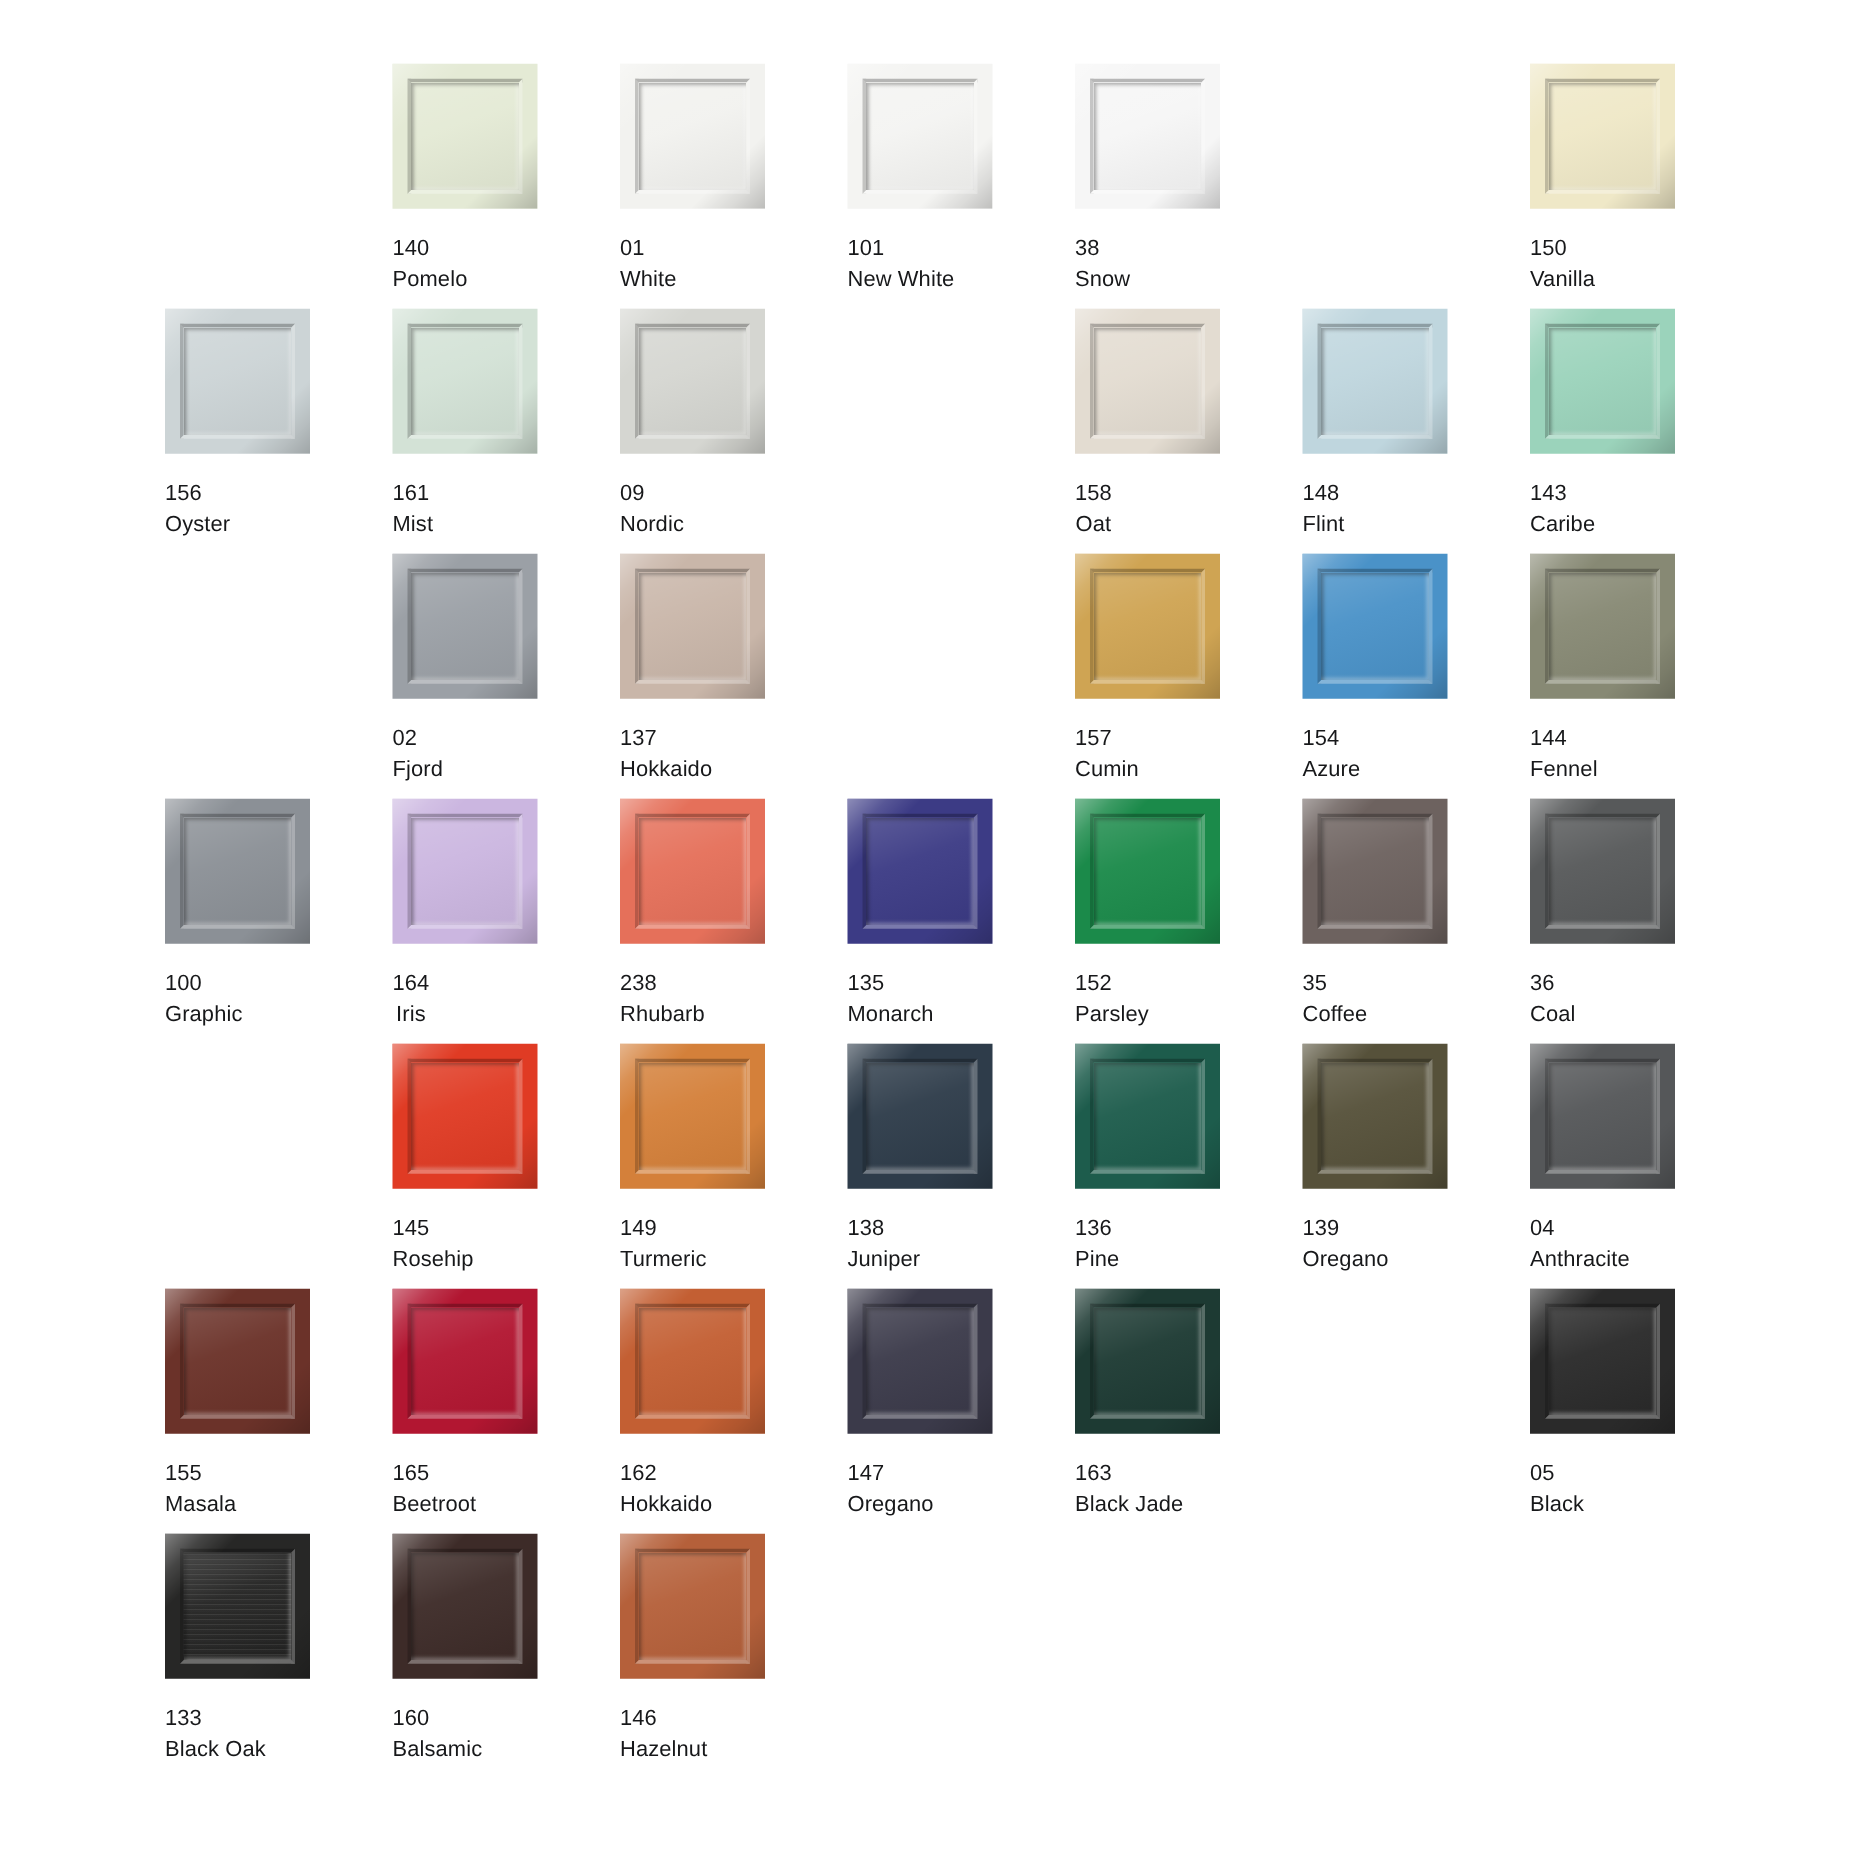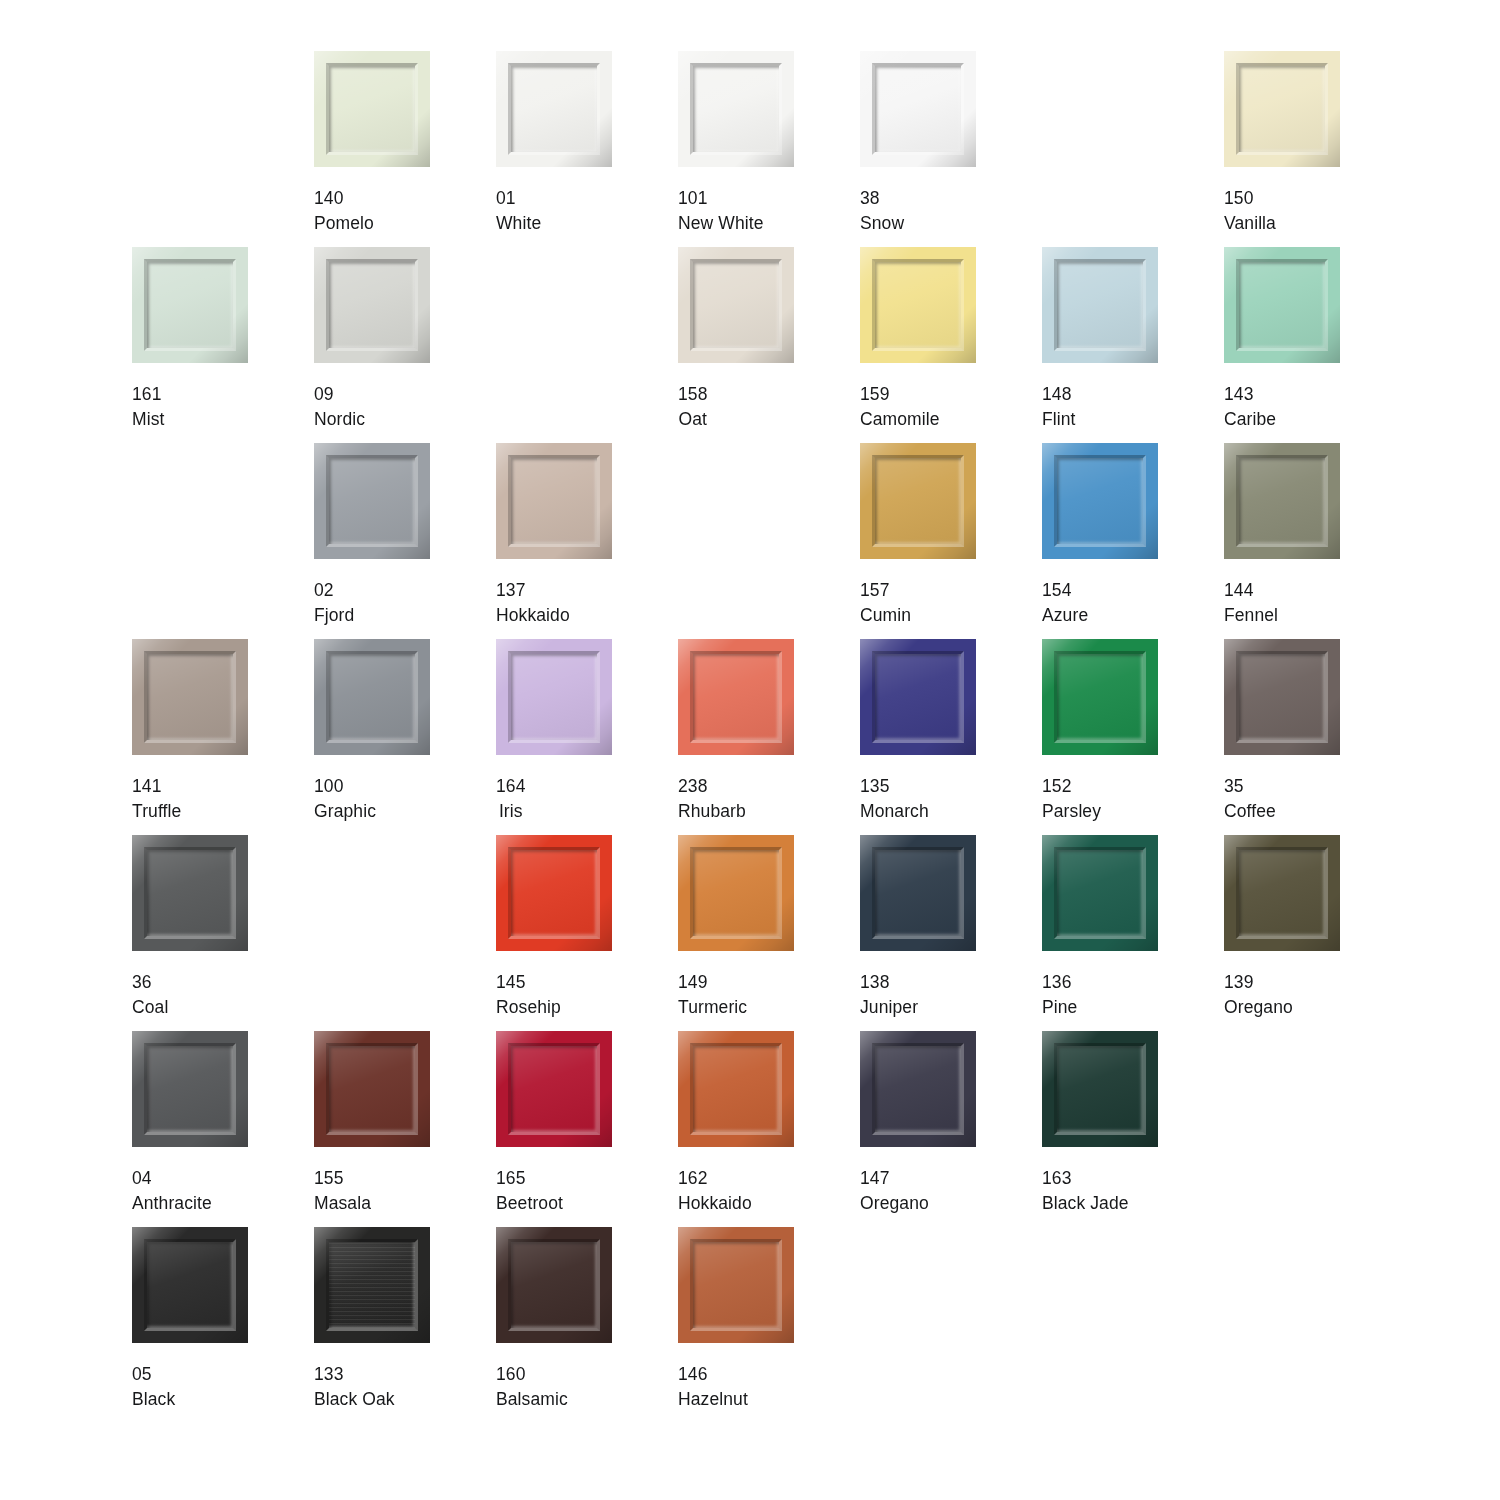--- a/index.html
+++ b/index.html
@@ -159,20 +159,33 @@
           <div class="panel">
             <div class="panel-sheen"></div>
           </div>
         </div>
         <div class="swatch-caption">
           <div class="swatch-code">150</div>
           <div class="swatch-name">Vanilla</div>
         </div>
       </div>
       <div class="swatch-cell">
+        <div class="tile" style="--base: #ccd4d6;">
+          <div class="bevel-outer"></div>
+          <div class="lip"></div>
+          <div class="panel">
+            <div class="panel-sheen"></div>
+          </div>
+        </div>
+        <div class="swatch-caption">
+          <div class="swatch-code">156</div>
+          <div class="swatch-name">Oyster</div>
+        </div>
+      </div>
+      <div class="swatch-cell">
         <div class="tile" style="--base: #d3e2d6;">
           <div class="bevel-outer"></div>
           <div class="lip"></div>
           <div class="panel">
             <div class="panel-sheen"></div>
           </div>
         </div>
         <div class="swatch-caption">
           <div class="swatch-code">161</div>
           <div class="swatch-name">Mist</div>
@@ -199,33 +212,20 @@
           <div class="panel">
             <div class="panel-sheen"></div>
           </div>
         </div>
         <div class="swatch-caption">
           <div class="swatch-code">158</div>
           <div class="swatch-name">Oat</div>
         </div>
       </div>
       <div class="swatch-cell">
-        <div class="tile" style="--base: #f2e18e;">
-          <div class="bevel-outer"></div>
-          <div class="lip"></div>
-          <div class="panel">
-            <div class="panel-sheen"></div>
-          </div>
-        </div>
-        <div class="swatch-caption">
-          <div class="swatch-code">159</div>
-          <div class="swatch-name">Camomile</div>
-        </div>
-      </div>
-      <div class="swatch-cell">
         <div class="tile" style="--base: #bfd6de;">
           <div class="bevel-outer"></div>
           <div class="lip"></div>
           <div class="panel">
             <div class="panel-sheen"></div>
           </div>
         </div>
         <div class="swatch-caption">
           <div class="swatch-code">148</div>
           <div class="swatch-name">Flint</div>
@@ -302,33 +302,20 @@
         <div class="tile" style="--base: #878974;">
           <div class="bevel-outer"></div>
           <div class="lip"></div>
           <div class="panel">
             <div class="panel-sheen"></div>
           </div>
         </div>
         <div class="swatch-caption">
           <div class="swatch-code">144</div>
           <div class="swatch-name">Fennel</div>
-        </div>
-      </div>
-      <div class="swatch-cell">
-        <div class="tile" style="--base: #a89a90;">
-          <div class="bevel-outer"></div>
-          <div class="lip"></div>
-          <div class="panel">
-            <div class="panel-sheen"></div>
-          </div>
-        </div>
-        <div class="swatch-caption">
-          <div class="swatch-code">141</div>
-          <div class="swatch-name">Truffle</div>
         </div>
       </div>
       <div class="swatch-cell">
         <div class="tile" style="--base: #8b9096;">
           <div class="bevel-outer"></div>
           <div class="lip"></div>
           <div class="panel">
             <div class="panel-sheen"></div>
           </div>
         </div>

